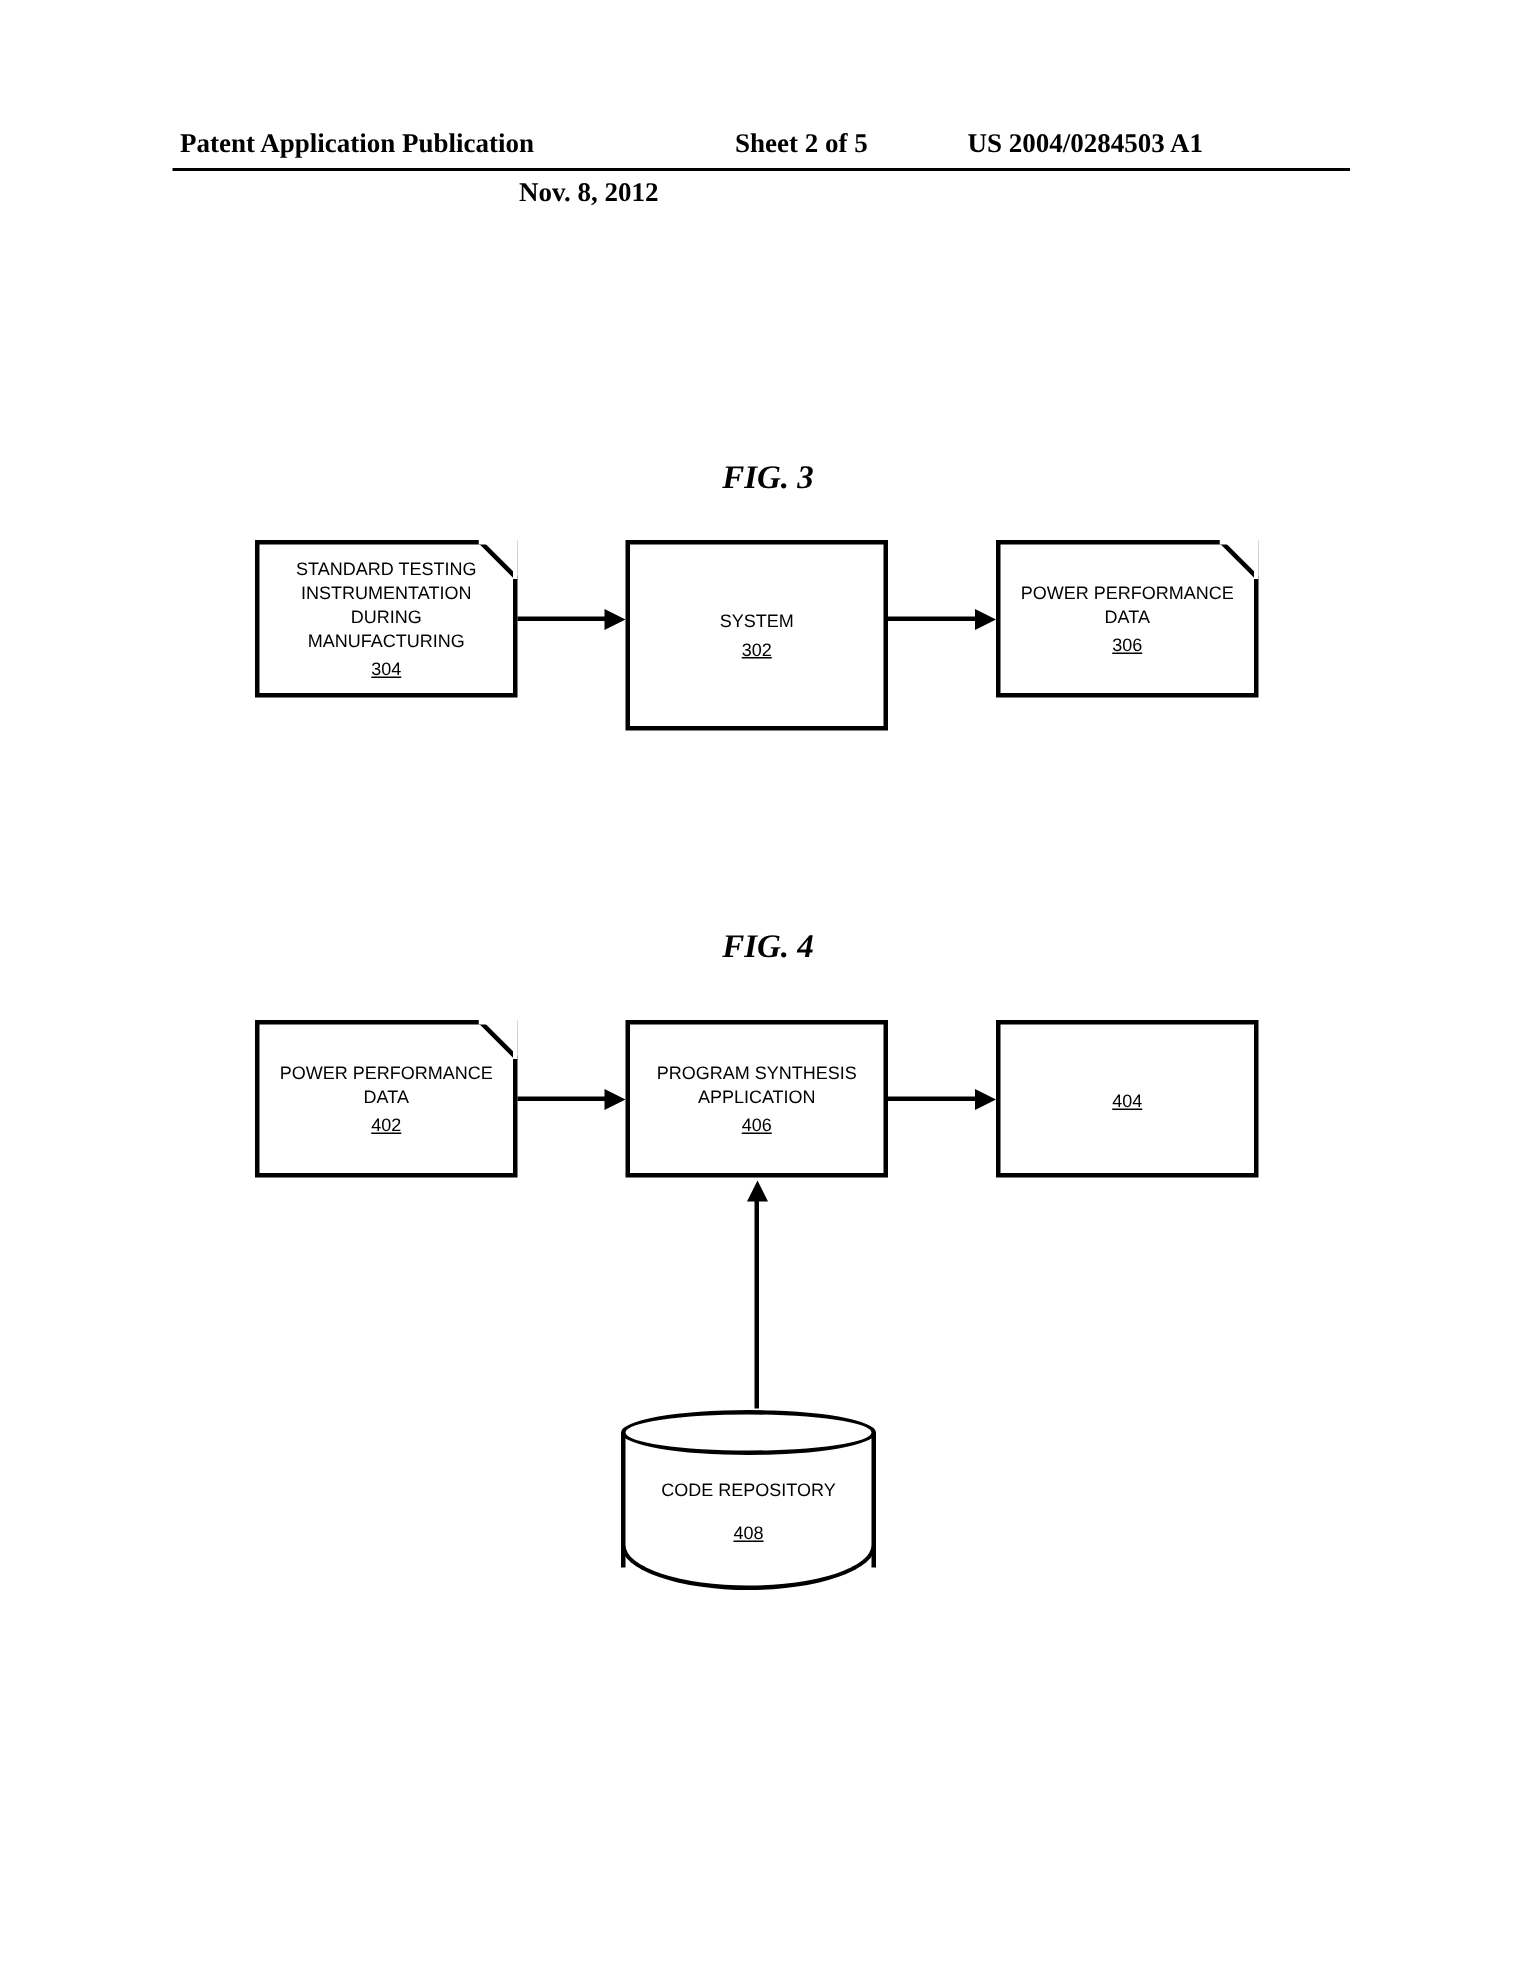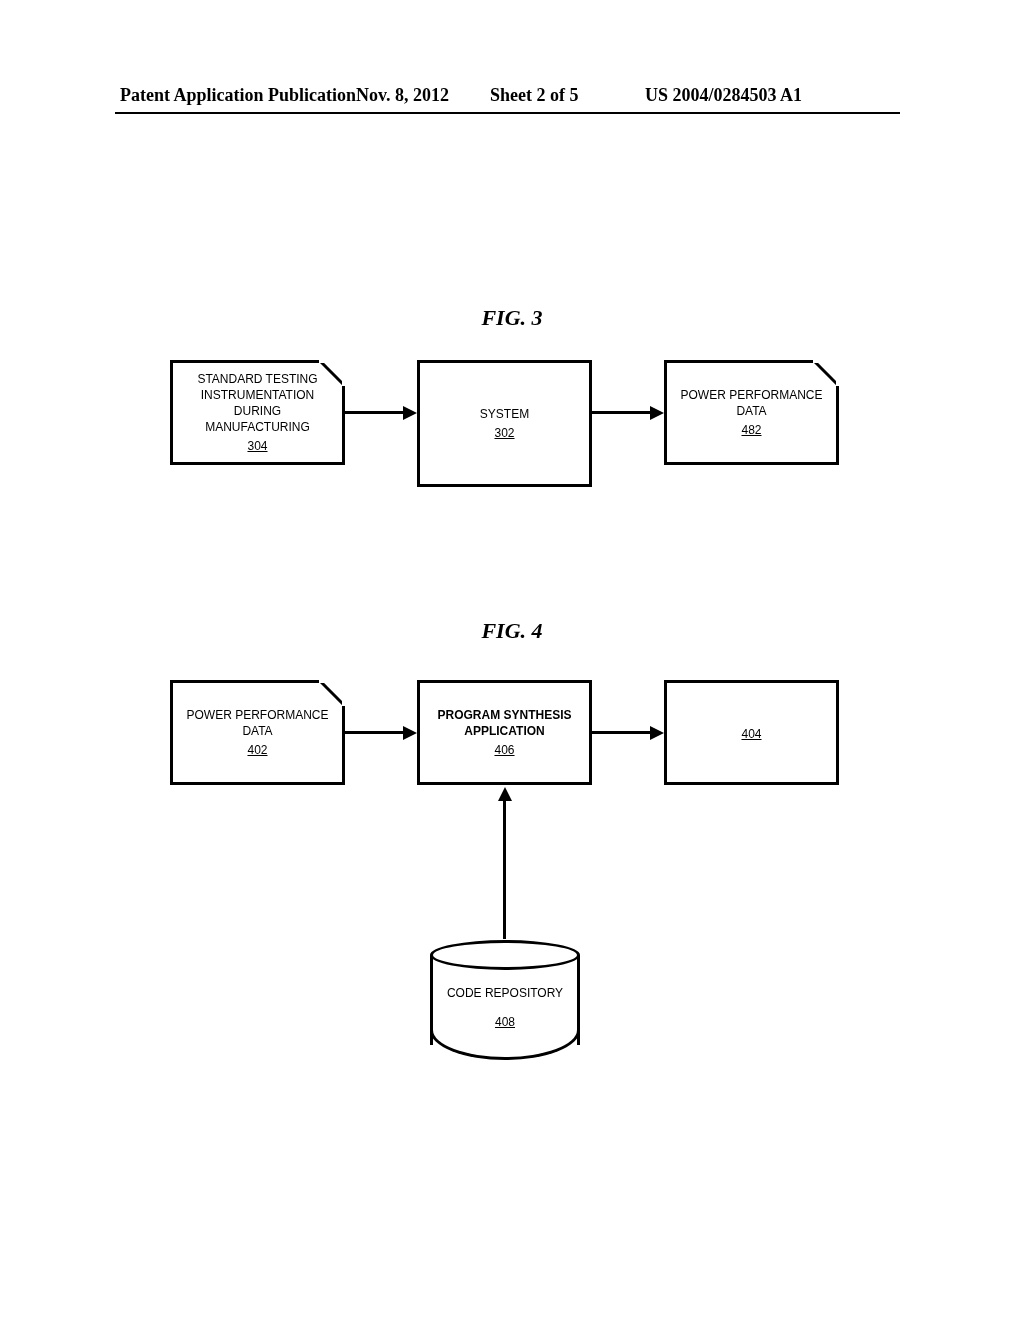--- a/index.html
+++ b/index.html
@@ -22,21 +22,22 @@
       font-family: "Times New Roman", serif;
       font-size: 18px;
       font-weight: bold;
     }
     .header-pub {
       position: absolute;
       left: 120px;
     }
     .header-date {
       position: absolute;
-      left: 356px;
+      left: 346px;
+      margin-top: 33px;
     }
     .header-sheet {
       position: absolute;
       left: 490px;
     }
     .header-num {
       position: absolute;
       left: 645px;
     }
     .header-line {
@@ -160,55 +161,55 @@
 <div class="arrow-head-right" style="left:650px; top:406px;"></div>
 
 <div class="box" style="left:664px; top:360px; width:175px; height:105px;">
   <svg style="position:absolute; top:-3px; right:-3px;" width="26" height="26">
     <polygon points="0,0 26,26 26,0" fill="white"></polygon>
     <line x1="0" y1="0" x2="26" y2="26" stroke="black" stroke-width="3"></line>
     <line x1="26" y1="0" x2="26" y2="26" stroke="white" stroke-width="6"></line>
     <line x1="0" y1="0" x2="26" y2="0" stroke="white" stroke-width="6"></line>
   </svg>
   <div style="padding:0 8px;">POWER PERFORMANCE DATA</div>
-  <div class="ref-num">482</div>
+  <div class="ref-num">306</div>
 </div>
 
 <div class="fig-label" style="top:618px">FIG. 4</div>
 
 <div class="box" style="left:170px; top:680px; width:175px; height:105px;">
   <svg style="position:absolute; top:-3px; right:-3px;" width="26" height="26">
     <polygon points="0,0 26,26 26,0" fill="white"></polygon>
     <line x1="0" y1="0" x2="26" y2="26" stroke="black" stroke-width="3"></line>
     <line x1="26" y1="0" x2="26" y2="26" stroke="white" stroke-width="6"></line>
     <line x1="0" y1="0" x2="26" y2="0" stroke="white" stroke-width="6"></line>
   </svg>
   <div style="padding:0 8px;">POWER PERFORMANCE DATA</div>
   <div class="ref-num">402</div>
 </div>
 
 <div class="arrow-line" style="left:345px; top:731px; width:60px; height:3px;"></div>
 <div class="arrow-head-right" style="left:403px; top:726px;"></div>
 
 <div class="box" style="left:417px; top:680px; width:175px; height:105px;">
-  <div style="padding:0 16px;font-weight:bold;">PROGRAM SYNTHESIS APPLICATION</div>
+  <div style="padding:0 16px;">PROGRAM SYNTHESIS APPLICATION</div>
   <div class="ref-num">406</div>
 </div>
 
 <div class="arrow-line" style="left:592px; top:731px; width:60px; height:3px;"></div>
 <div class="arrow-head-right" style="left:650px; top:726px;"></div>
 
 <div class="box" style="left:664px; top:680px; width:175px; height:105px;">
   <div class="ref-num">404</div>
 </div>
 
 <div class="arrow-line" style="left:503px; top:799px; width:3px; height:140px;"></div>
 <div class="arrow-head-up" style="left:498px; top:787px;"></div>
 
-<div class="cylinder" style="left:430px; top:940px; width:150px; height:120px;">
+<div class="cylinder" style="left:414px; top:940px; width:170px; height:120px;">
   <div class="cyl-body" style="top:15px; height:90px;"></div>
   <div class="cyl-bottom" style="top:90px; height:30px;"></div>
   <div class="cyl-top" style="top:0; height:30px;"></div>
   <div class="cyl-text" style="top:45px;">
     <div>CODE REPOSITORY</div>
     <div class="ref-num" style="display:inline-block;margin-top:13px;">408</div>
   </div>
 </div>
 
 </body></html>

